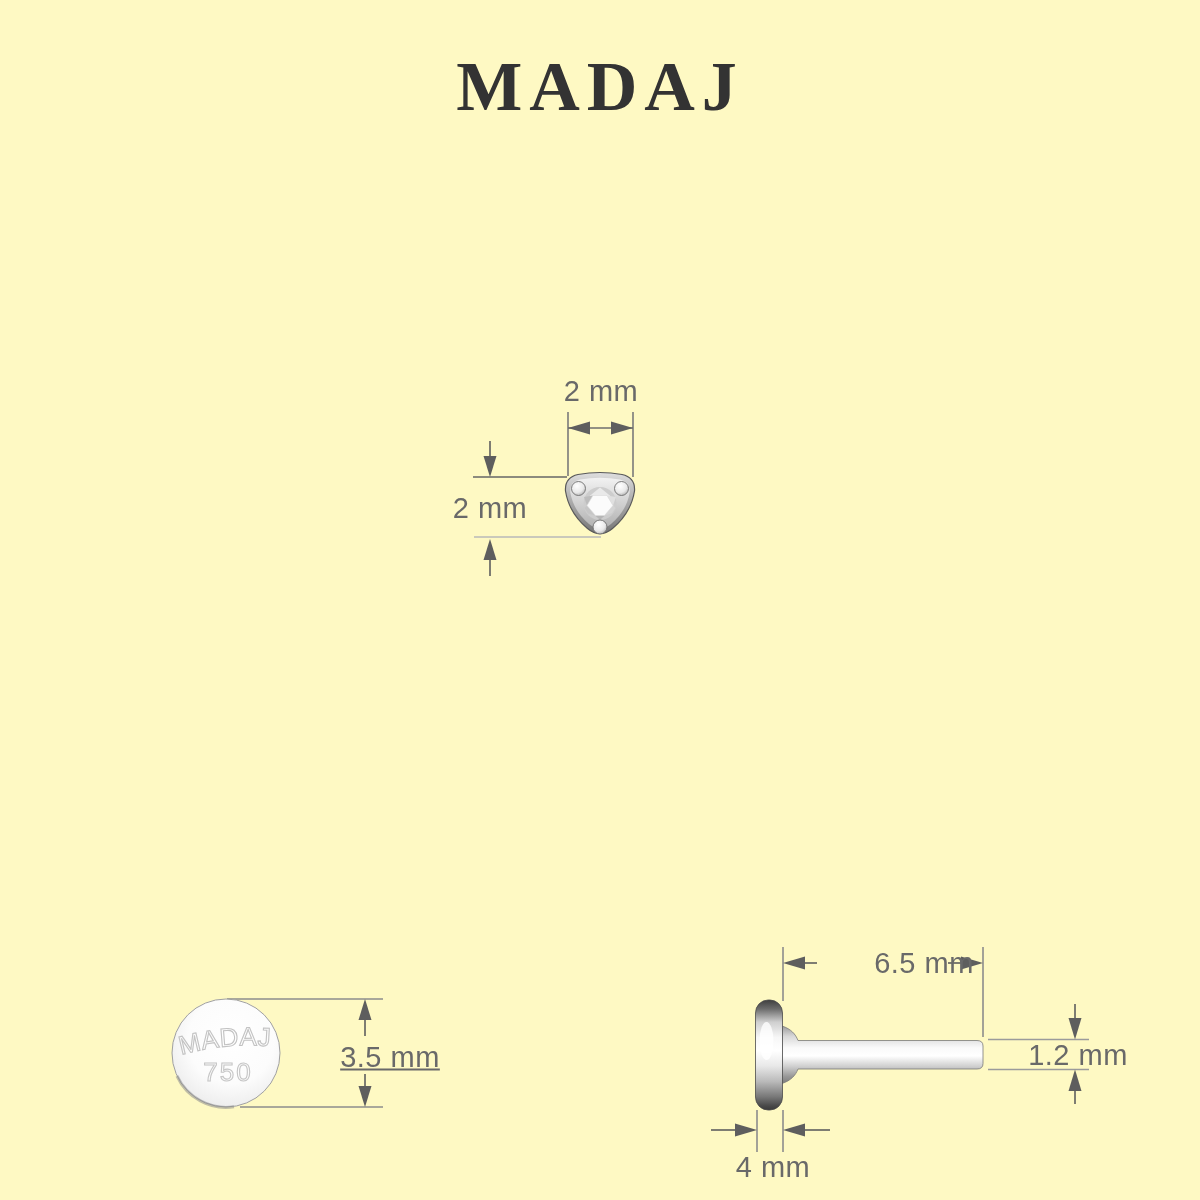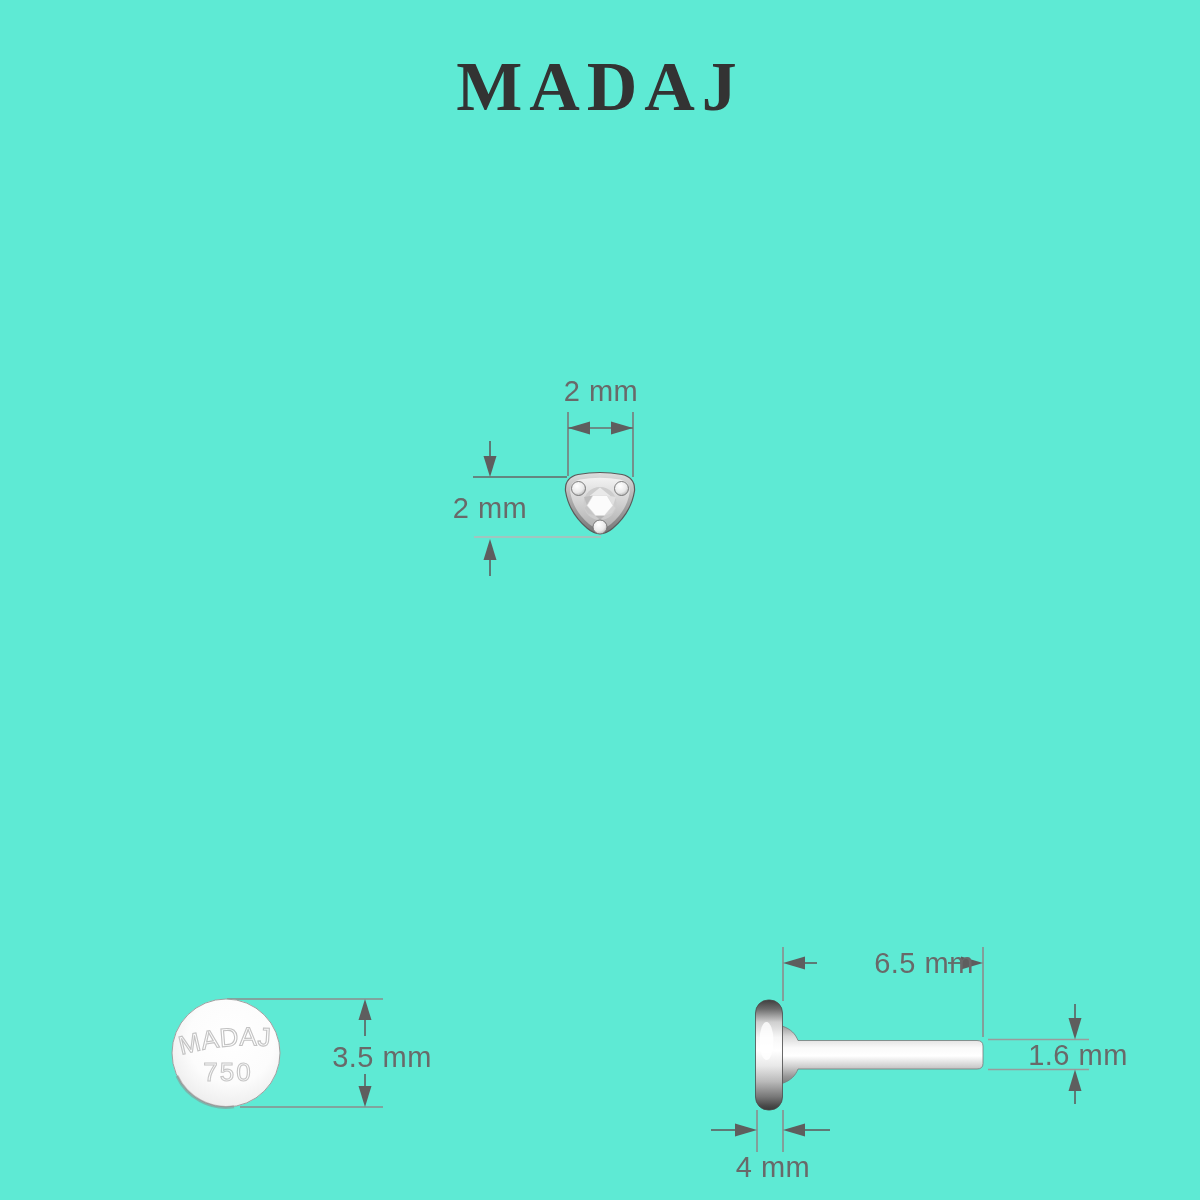--- a/index.html
+++ b/index.html
@@ -1,16 +1,16 @@
 <!DOCTYPE html>
 <html><head>
 <meta charset="utf-8">
 <style>
   html,body{margin:0;padding:0;background:#ffffff;}
-  .canvas{position:relative;width:1200px;height:1200px;background:#5eead4;overflow:hidden;
+  .canvas{position:relative;width:1200px;height:1200px;background:#fef9c3;overflow:hidden;
           font-family:"Liberation Sans",sans-serif;}
   .logo{position:absolute;left:50%;top:87px;transform:translate(-50%,-50%);
         font-family:"Liberation Serif",serif;font-size:70px;font-weight:700;
         letter-spacing:7px;color:#333333;white-space:nowrap;}
   .dim{position:absolute;transform:translate(-50%,-50%);font-size:29px;color:#696969;
        letter-spacing:0.5px;white-space:nowrap;line-height:1;}
   .drawing{position:absolute;left:0;top:0;width:1200px;height:1200px;}
 </style>
 </head>
 <body>
@@ -150,17 +150,17 @@
       <line x1="783" y1="1110" x2="783" y2="1152" stroke="#8c8c8c" stroke-width="1.6"></line>
       <line x1="711" y1="1130" x2="736" y2="1130" stroke="#5e5e5e" stroke-width="1.6"></line>
       <polygon points="757,1130 735,1123.5 735,1136.5" fill="#5e5e5e"></polygon>
       <polygon points="783,1130 805,1123.5 805,1136.5" fill="#5e5e5e"></polygon>
       <line x1="805" y1="1130" x2="830" y2="1130" stroke="#5e5e5e" stroke-width="1.6"></line>
     </g>
   </svg>
 
   <div class="dim" style="left:601px;top:391px;">2 mm</div>
   <div class="dim" style="left:490px;top:508px;">2 mm</div>
-  <div class="dim" style="left:382px;top:1057px;">3.5 mm</div>
+  <div class="dim" style="left:390px;top:1057px;text-decoration:underline;">3.5 mm</div>
   <div class="dim" style="left:924px;top:963px;">6.5 mm</div>
-  <div class="dim" style="left:1078px;top:1055px;">1.6 mm</div>
+  <div class="dim" style="left:1078px;top:1055px;">1.2 mm</div>
   <div class="dim" style="left:773px;top:1167px;">4 mm</div>
 </div>
 
 </body></html>

